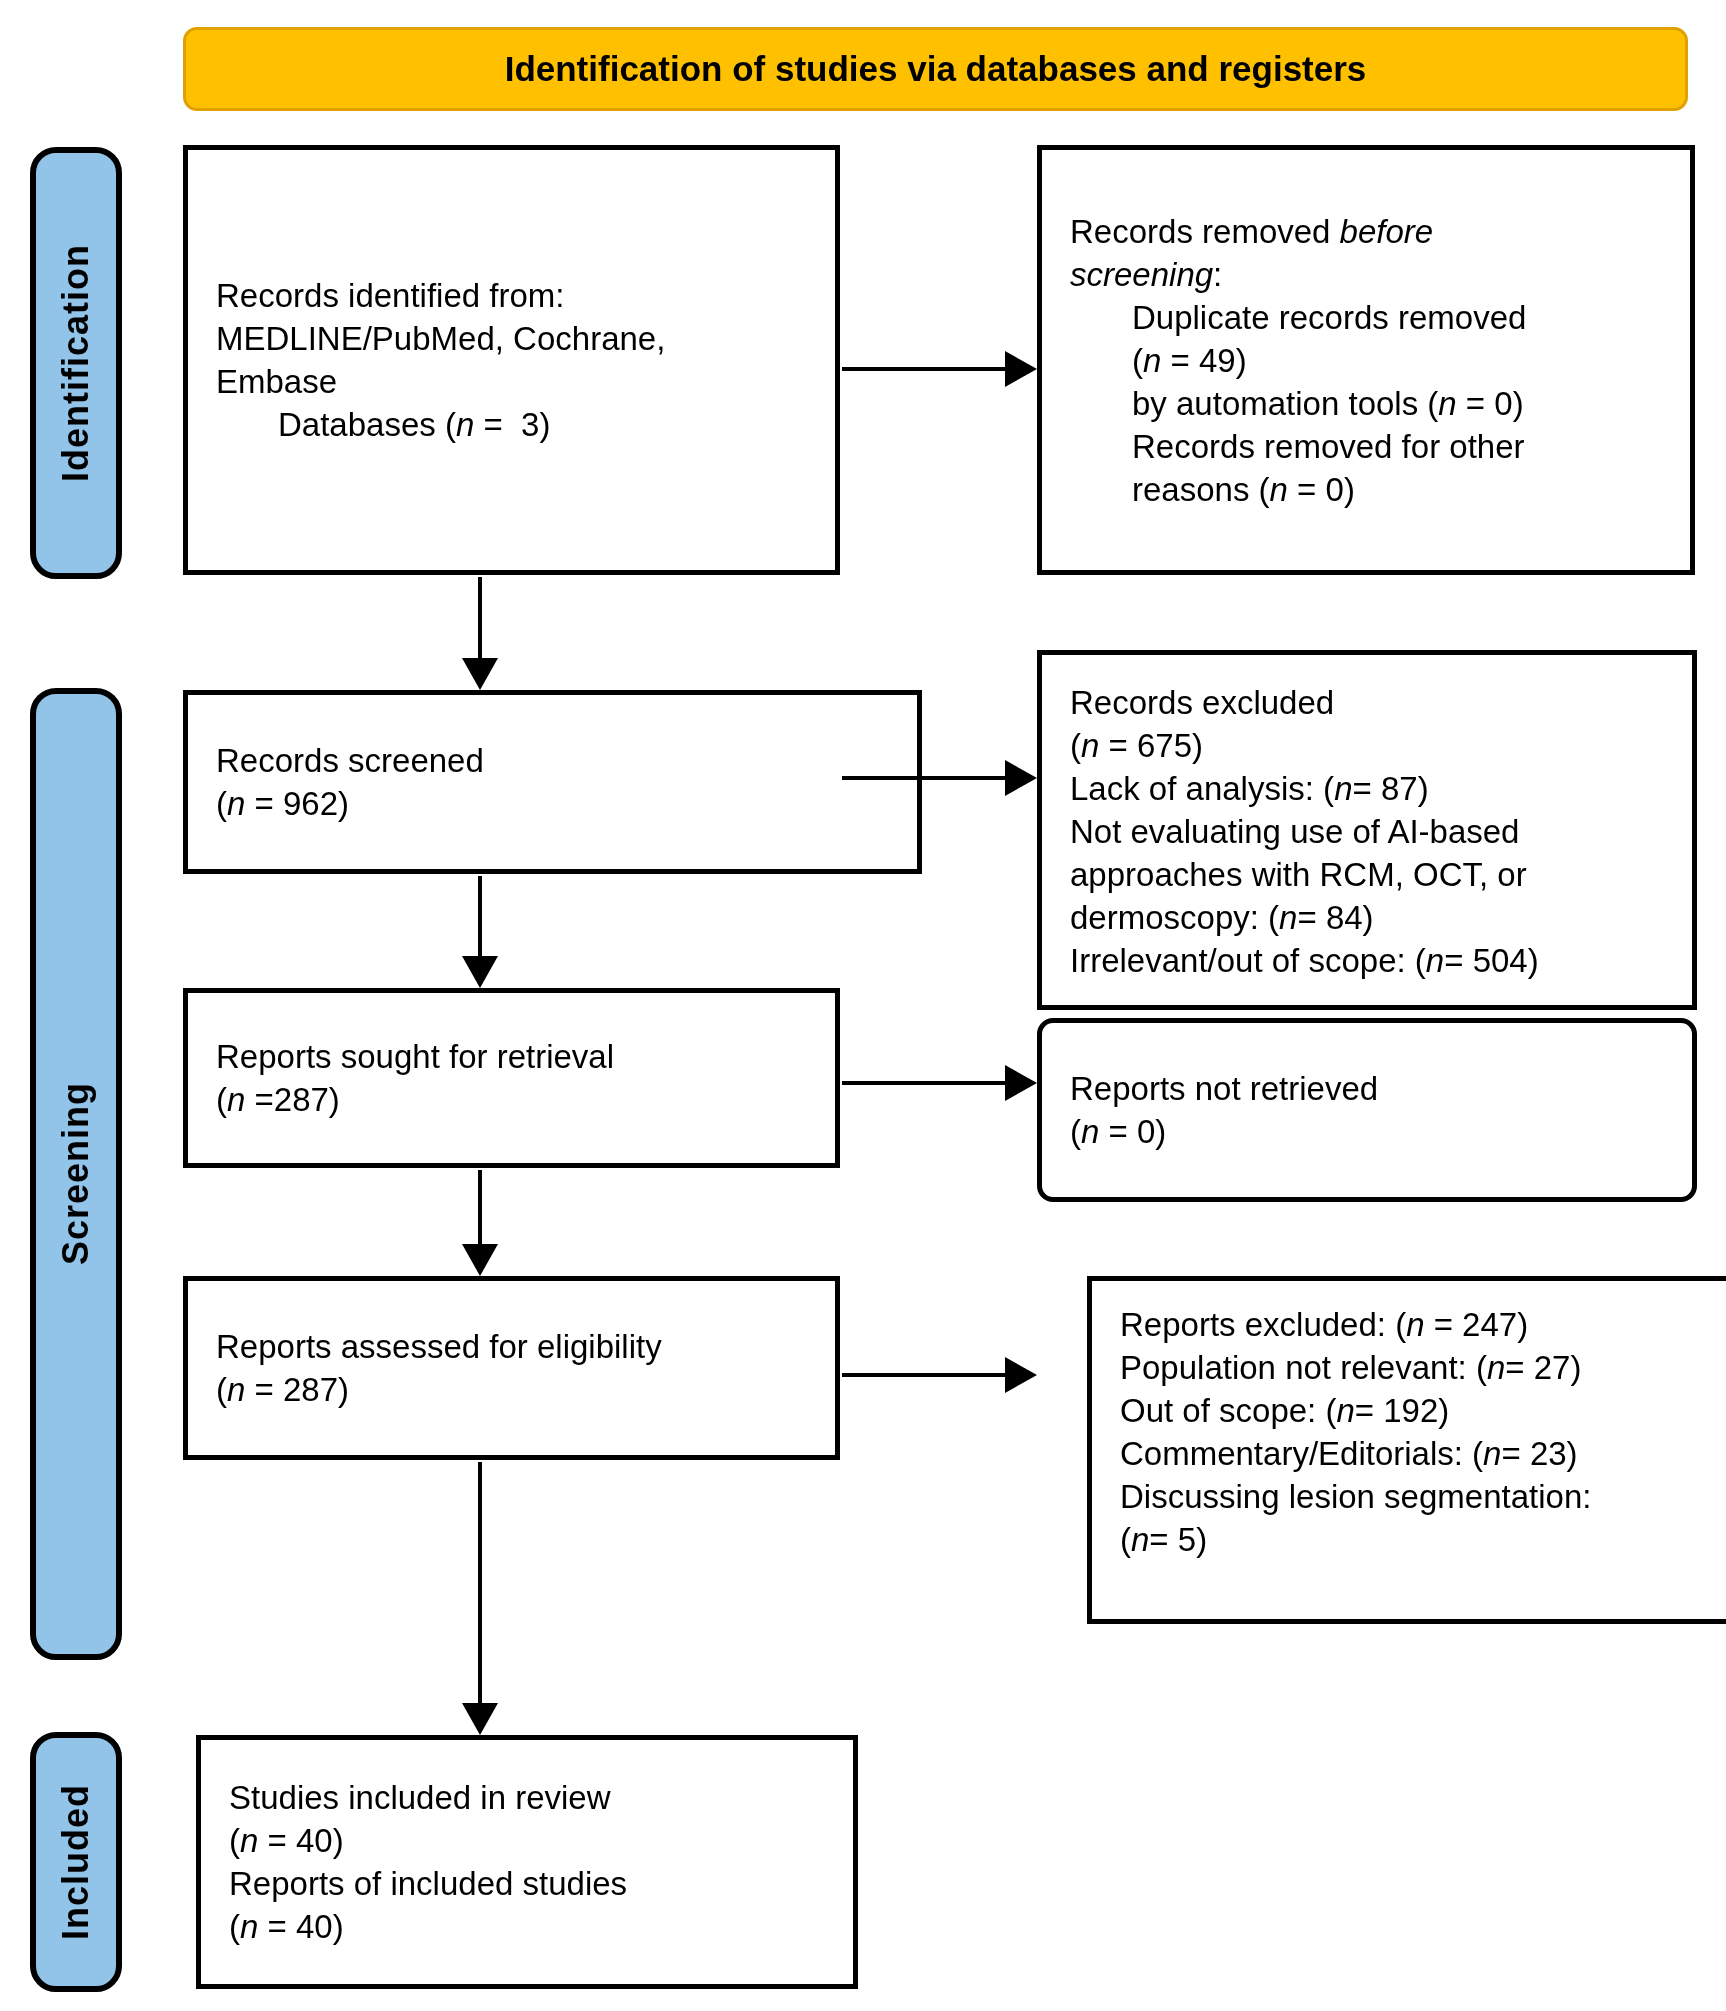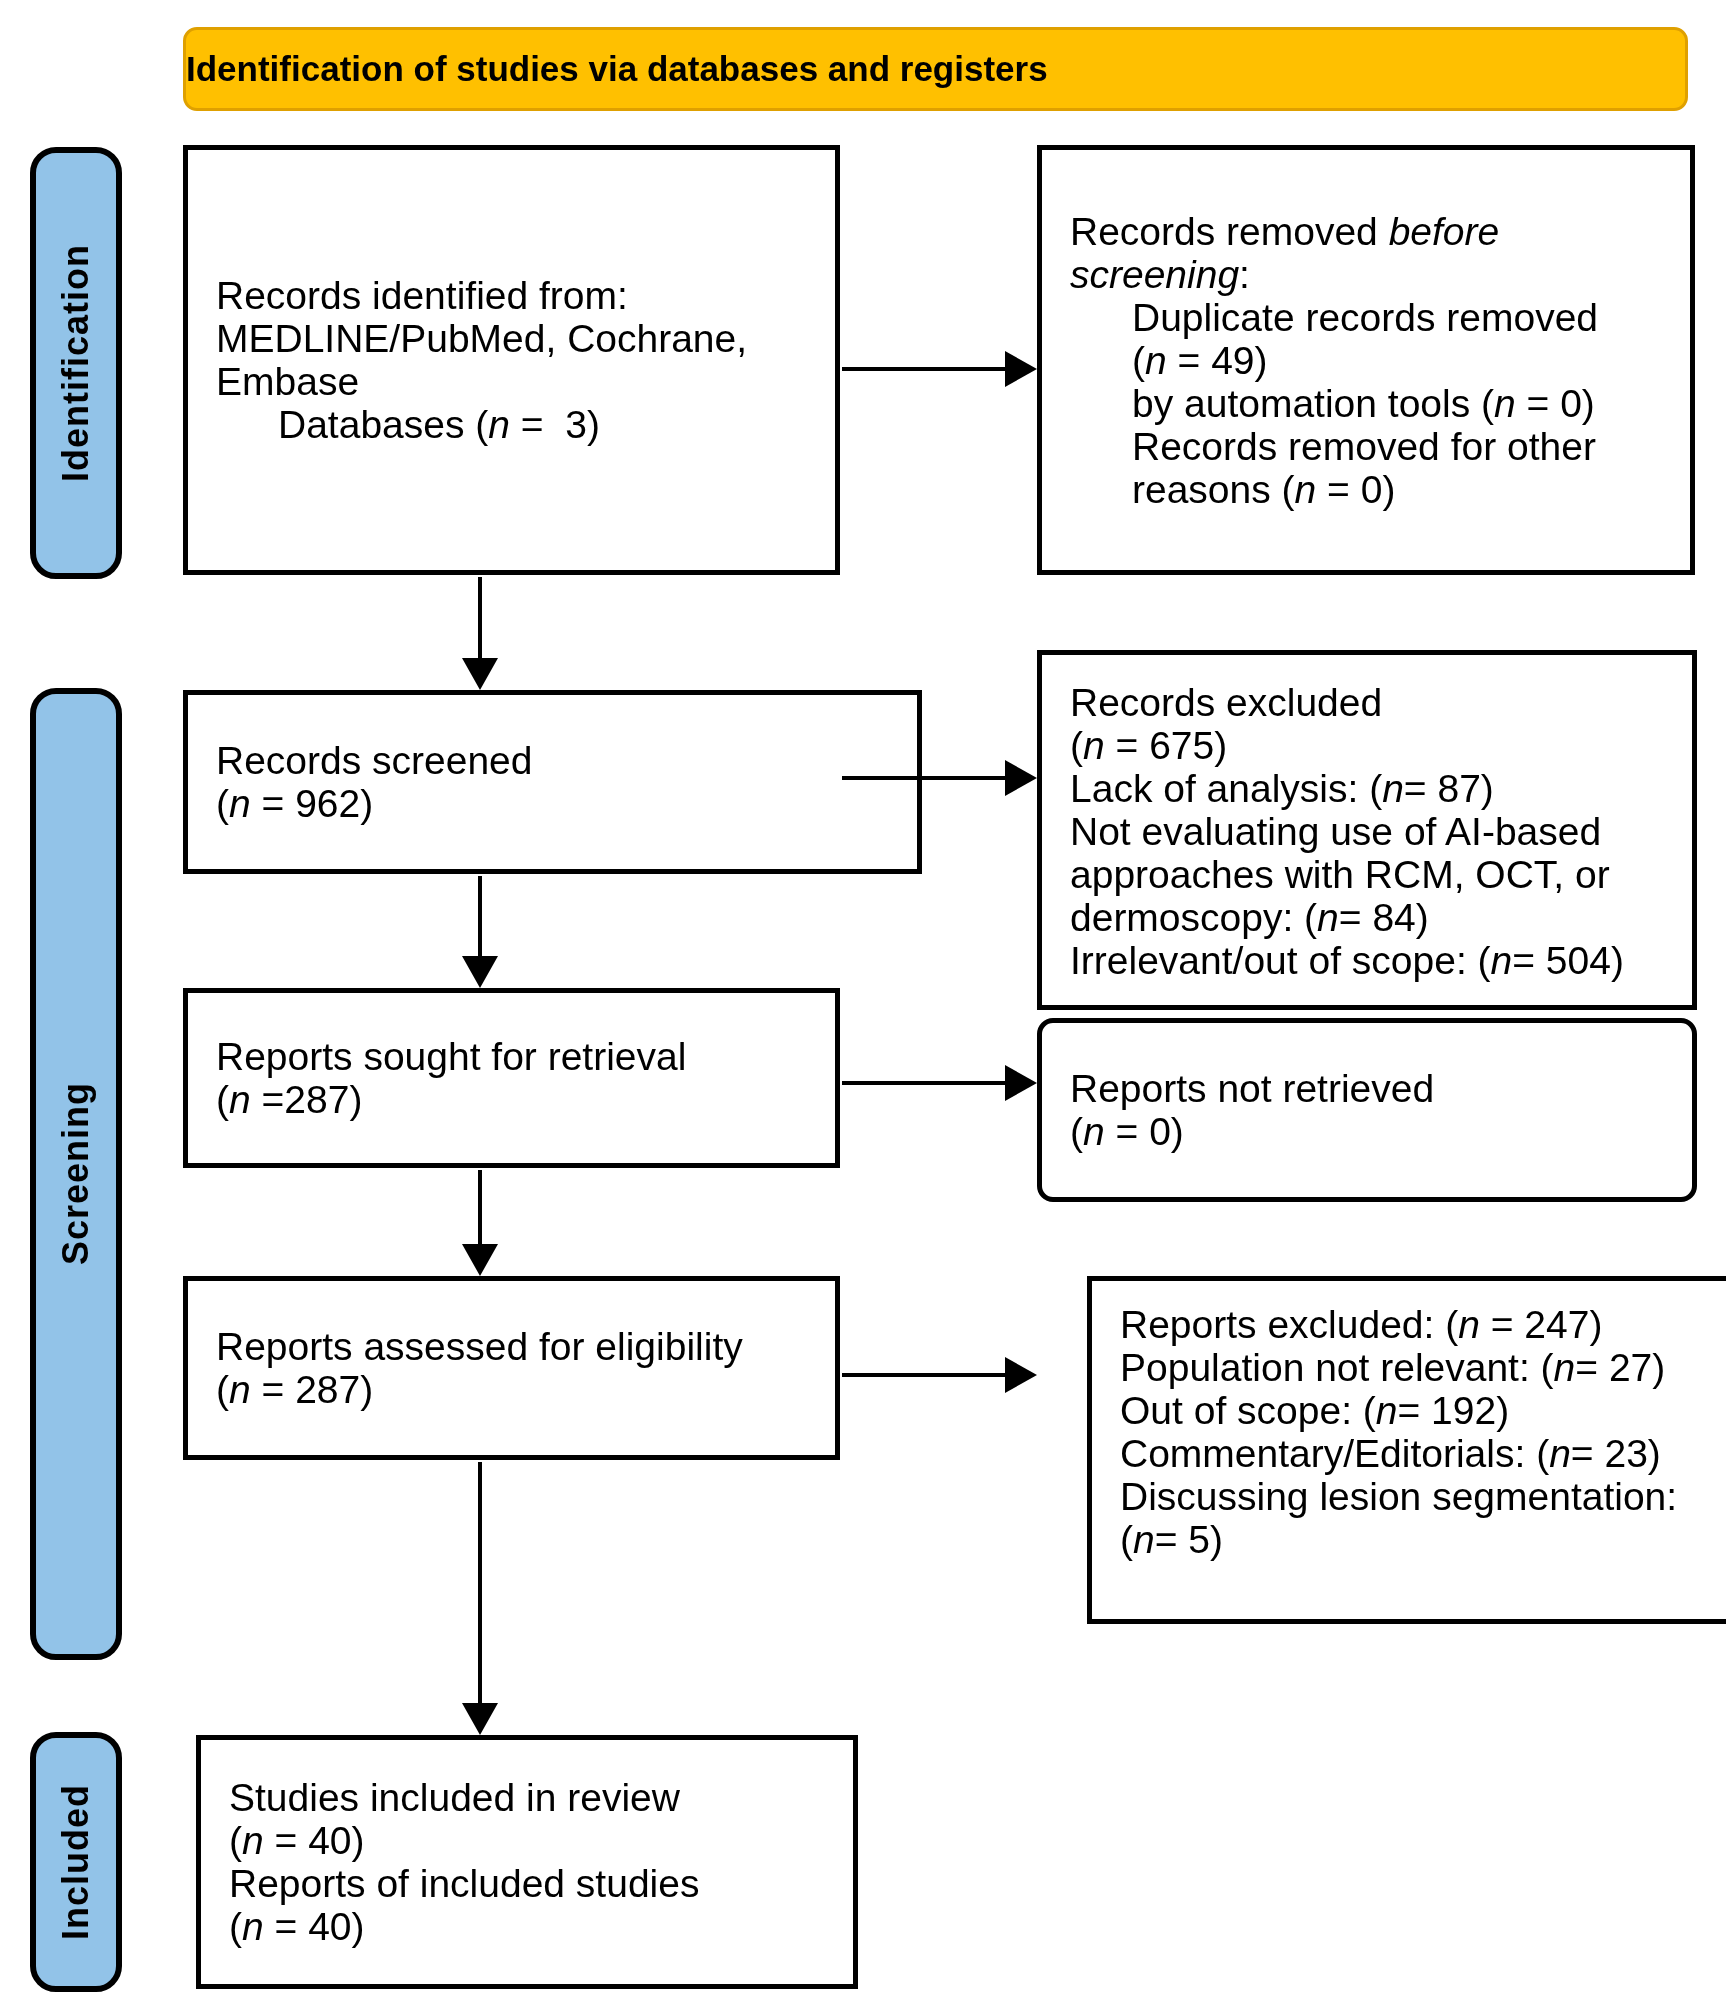--- a/index.html
+++ b/index.html
@@ -4,41 +4,41 @@
 <style>
   html,body{margin:0;padding:0;background:#ffffff;}
   #canvas{
     position:relative;width:1726px;height:2011px;background:#ffffff;
     font-family:"Liberation Sans",sans-serif;color:#000000;overflow:hidden;
   }
   
   .banner{
     position:absolute;left:183px;top:27px;width:1505px;height:84px;
     background:#FFC000;border:3px solid #DFA000;border-radius:14px;
-    box-sizing:border-box;display:flex;align-items:center;justify-content:flex-start;
+    box-sizing:border-box;display:flex;align-items:center;justify-content:center;
   }
   .banner-title{font-weight:bold;font-size:35px;}
   
   .stage{
     position:absolute;left:30px;width:92px;
     background:#92C3E8;border:6px solid #000000;border-radius:26px;
     box-sizing:border-box;display:flex;align-items:center;justify-content:center;
   }
   .stage-label{
     writing-mode:vertical-rl;transform:rotate(180deg);
     font-weight:bold;font-size:36px;letter-spacing:1px;white-space:nowrap;
   }
   #stage-identification{top:147px;height:432px;}
   #stage-screening{top:688px;height:972px;}
   #stage-included{top:1732px;height:260px;}
   
   .fbox{
     position:absolute;background:#FFFFFF;border:5px solid #000000;
     box-sizing:border-box;display:flex;flex-direction:column;justify-content:center;
-    padding:10px 18px 10px 28px;font-size:39px;line-height:43px;
+    padding:10px 18px 10px 28px;font-size:33px;line-height:43px;
   }
   .fbox.top-align{justify-content:flex-start;}
   #box-records-identified{left:183px;top:145px;width:657px;height:430px;}
   #box-records-removed{left:1037px;top:145px;width:658px;height:430px;}
   #box-records-screened{left:183px;top:690px;width:739px;height:184px;}
   #box-records-excluded{left:1037px;top:638px;width:660px;height:360px;padding-top:26px;margin-top:12px;}
   #box-reports-sought{left:183px;top:988px;width:657px;height:180px;}
   #box-reports-not-retrieved{left:1037px;top:1018px;width:660px;height:184px;border-radius:16px;}
   #box-reports-assessed{left:183px;top:1276px;width:657px;height:184px;}
   #box-reports-excluded{left:1087px;top:1276px;width:660px;height:348px;padding-top:22px;}

